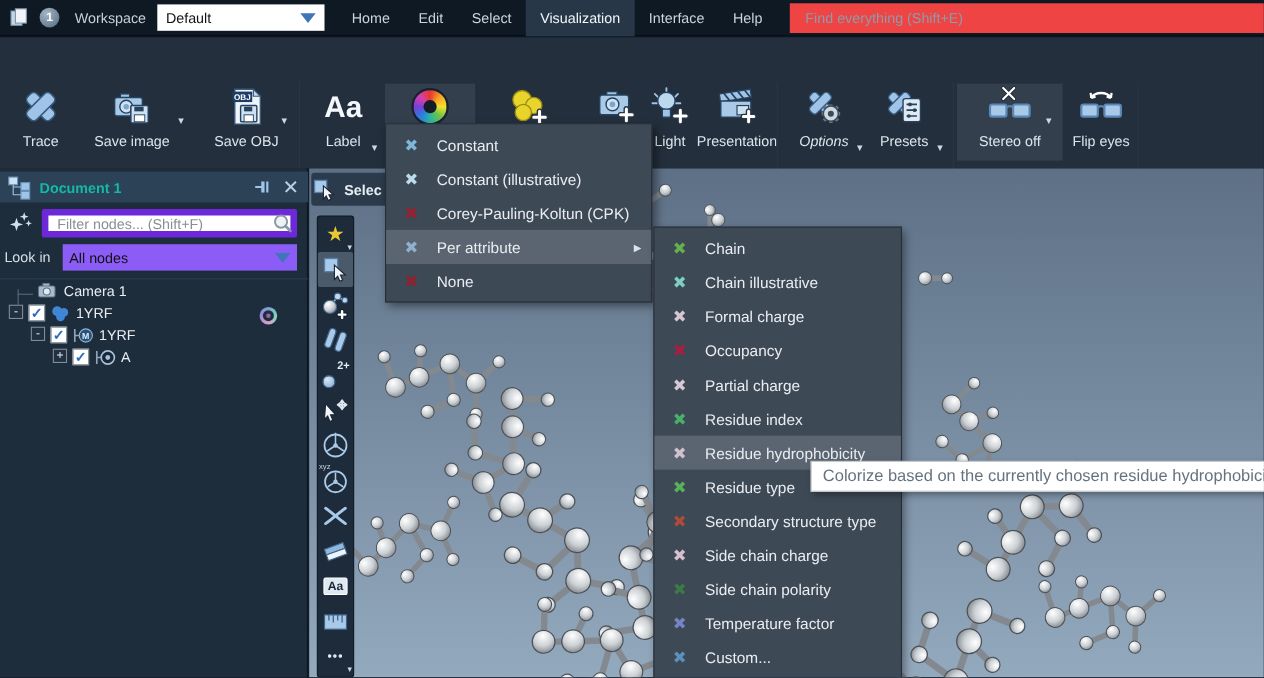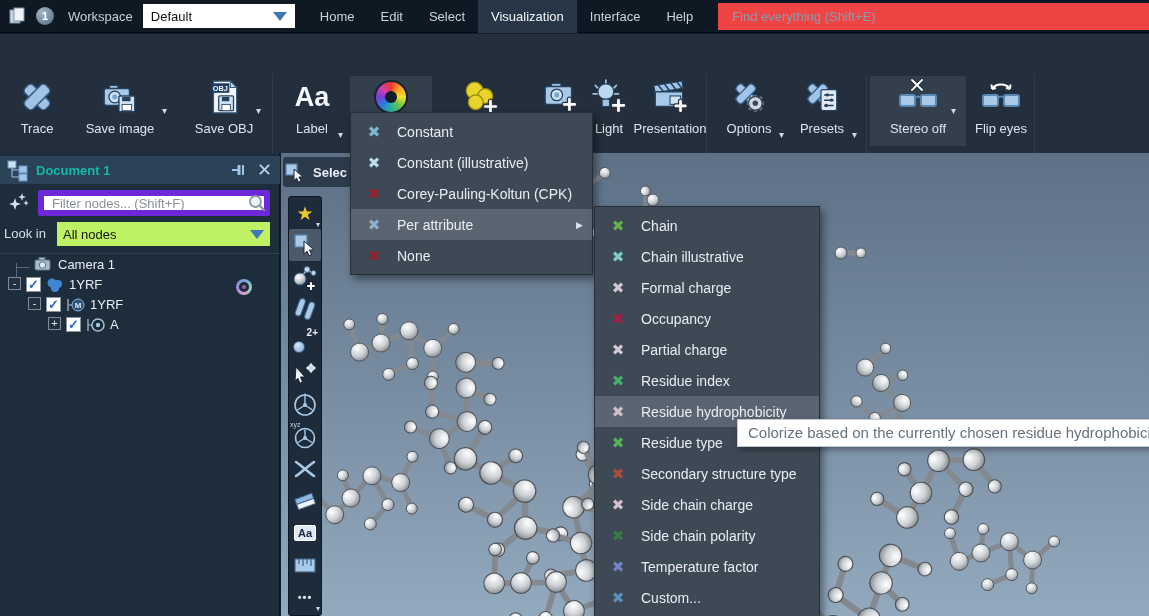--- a/index.html
+++ b/index.html
@@ -106,21 +106,21 @@
   .filter-input {
     position:absolute; left:38px; top:0; width:232px; height:26px; background:#fff;
     border:6px solid #6d28d9; border-radius:2px; font-size:13px; color:#333;
     padding:0 26px 0 8px; outline:none; font-family:"Liberation Sans",sans-serif;
   }
   .filter-input::placeholder { color:#8a8f96; }
   .filter-mag { position:absolute; right:14px; top:4px; }
   .lookin-row { position:absolute; left:0; top:69px; width:280px; height:24px; }
   .lookin-label { position:absolute; left:4px; top:4px; font-size:13px; color:#d7dfe7; }
   .lookin-dd {
-    position:absolute; left:57px; top:0; width:213px; height:24px; background:#bef264;
+    position:absolute; left:57px; top:0; width:213px; height:24px; background:#8b5cf6;
     display:flex; align-items:center; justify-content:space-between; padding:0 6px;
   }
   .lookin-dd .val { font-size:13px; color:#111; }
   .dp-sep { position:absolute; left:0; top:100px; width:280px; height:1px; background:#2e3e4e; }
 
   .tree { position:absolute; left:0; top:104px; width:280px; }
   .trow { position:absolute; height:20px; display:flex; align-items:flex-start; font-size:13px; color:#e8eef4; }
   .expander {
     width:13px; height:13px; background:#223040; border:1px solid #7e8c9a; color:#dfe8f0;
     font-size:11px; line-height:11px; text-align:center; margin-right:5px;
@@ -323,21 +323,21 @@
         <g stroke="#ffffff" stroke-width="2.6" stroke-linecap="round">
             <path d="M28 22 v9 M23.5 26.5 h9"></path>
           </g>
       </svg>
     </span>
     <span class="lbl">Presentation</span>
   </div>
 
   <div class="rb-divider" style="left:706px;"></div>
 
-  <div class="rb-btn" style="left:720px;width:58px;">
+  <div class="rb-btn" style="left:720px;width:58px;font-style:italic;">
     <span class="ic">
       <svg width="38" height="38" viewBox="0 0 36 36">
         <g transform="rotate(45 15 15)" fill="#9fc4e8" stroke="#365a80" stroke-width="1.2">
           <rect x="4" y="11" width="22" height="8" rx="3"></rect>
             <rect x="11" y="4" width="8" height="22" rx="3"></rect>
         </g>
         <g transform="translate(24 24)">
           <g stroke="#6a7684" stroke-width="3">
               <path d="M0 -8 V8 M-8 0 H8 M-6 -6 L6 6 M-6 6 L6 -6"></path>
             </g>

